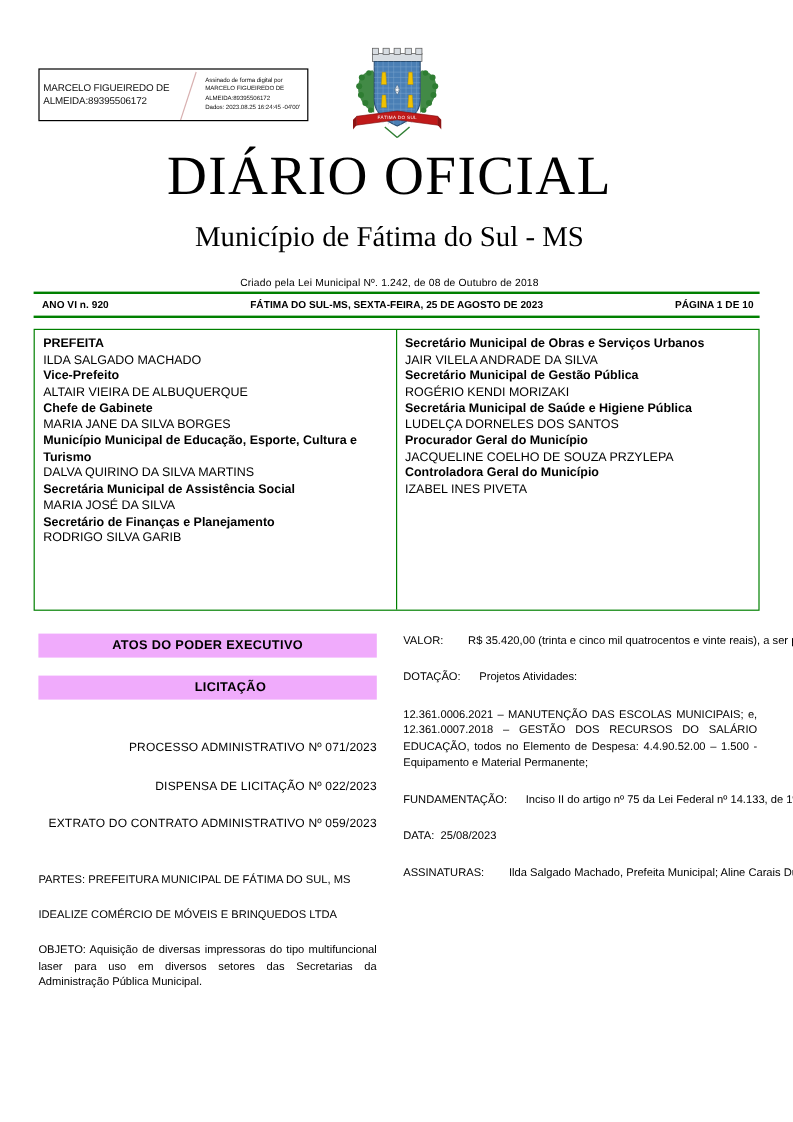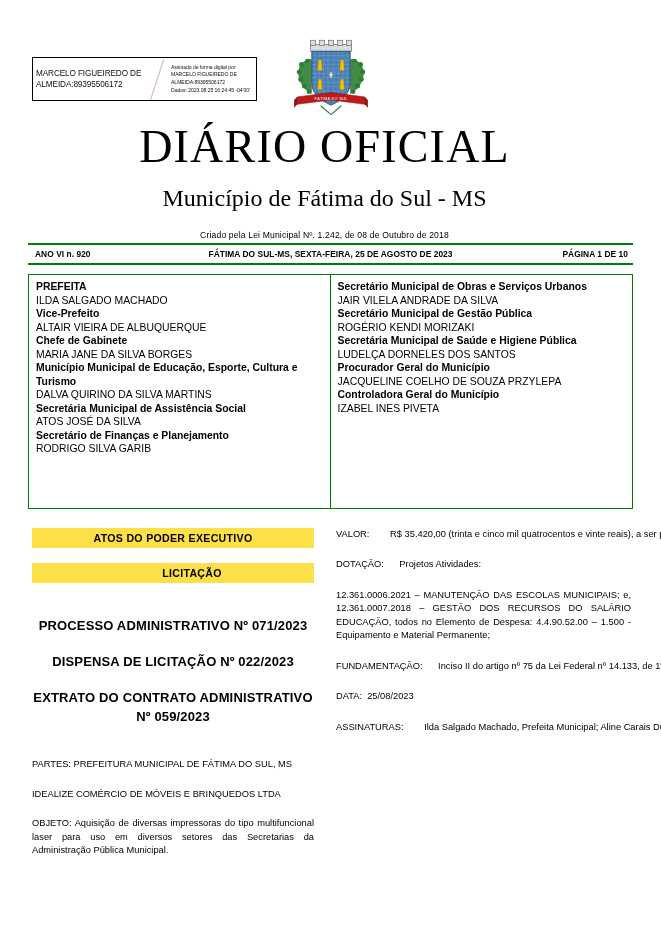--- a/index.html
+++ b/index.html
@@ -147,35 +147,35 @@
     width: 282px;
   }
   .col-right {
     position: absolute;
     left: 336px;
     top: 528px;
     width: 295px;
   }
 
   .green-banner {
-    background: #fde047;
+    background: #f0abfc;
     color: #000000;
     font-weight: bold;
     font-size: 10.6px;
     text-align: center;
     padding: 4px 0 4px 0;
     letter-spacing: 0.3px;
     margin-bottom: 15px;
   }
   .green-banner.second { margin-bottom: 34px; padding-left: 38px; }
 
   .doc-heading {
-    text-align: center;
-    font-weight: bold;
-    font-size: 13px;
+    text-align: right;
+    font-weight: normal;
+    font-size: 10px;
     letter-spacing: 0.15px;
     line-height: 1.45;
     margin-bottom: 17px;
   }
   .doc-heading.last { margin-bottom: 32px; }
 
   .body-p {
     font-size: 9.3px;
     line-height: 1.45;
     text-align: justify;
@@ -307,21 +307,21 @@
       <div>
         <div class="off-role">Chefe de Gabinete</div>
         <div class="off-name">MARIA JANE DA SILVA BORGES</div>
       </div>
       <div>
         <div class="off-role">Município Municipal de Educação, Esporte, Cultura e Turismo</div>
         <div class="off-name">DALVA QUIRINO DA SILVA MARTINS</div>
       </div>
       <div>
         <div class="off-role">Secretária Municipal de Assistência Social</div>
-        <div class="off-name">ATOS JOSÉ DA SILVA</div>
+        <div class="off-name">MARIA JOSÉ DA SILVA</div>
       </div>
       <div>
         <div class="off-role">Secretário de Finanças e Planejamento</div>
         <div class="off-name">RODRIGO SILVA GARIB</div>
       </div>
     </div>
     <div class="off-col right">
       <div>
         <div class="off-role">Secretário Municipal de Obras e Serviços Urbanos</div>
         <div class="off-name">JAIR VILELA ANDRADE DA SILVA</div>

